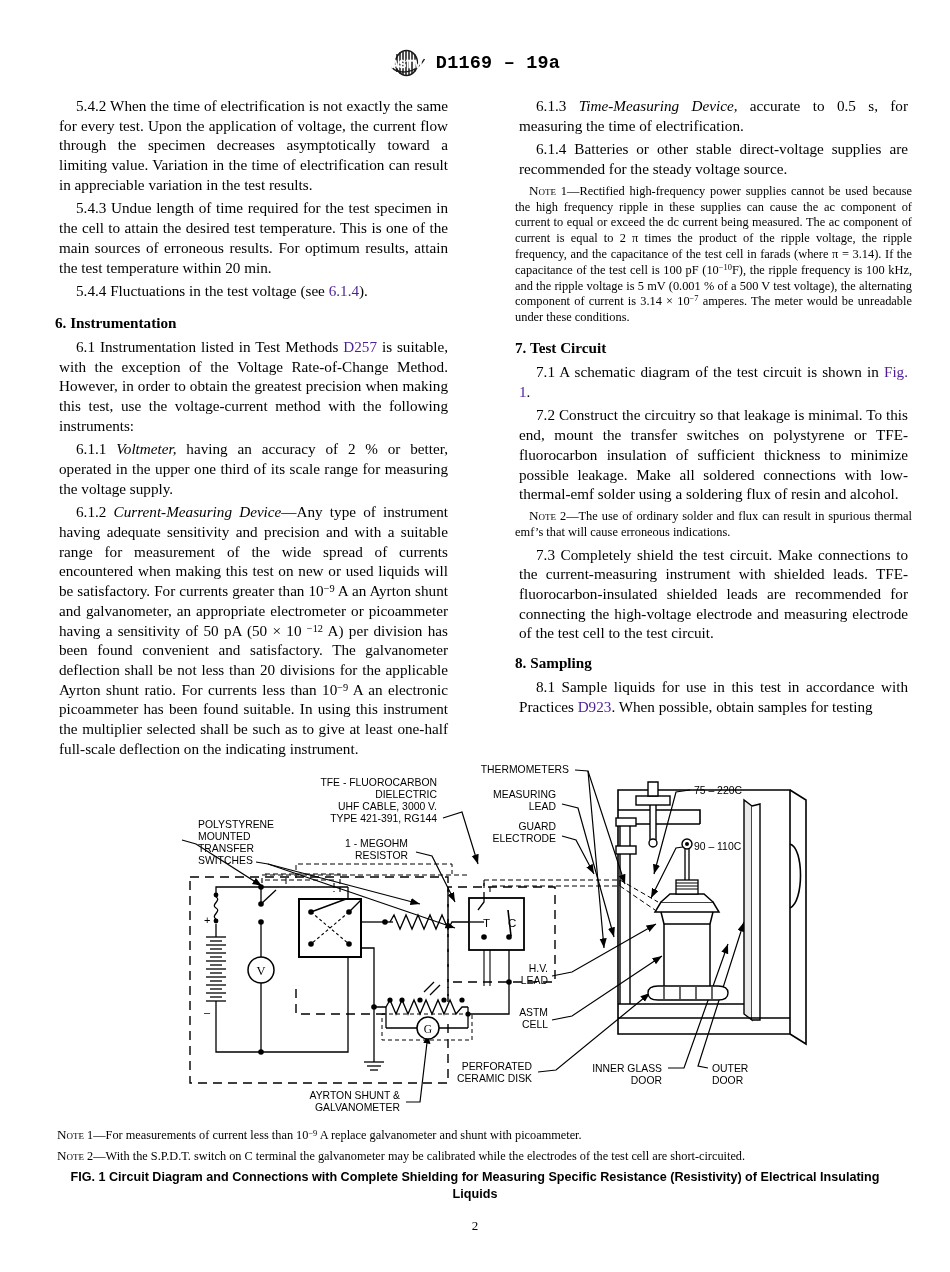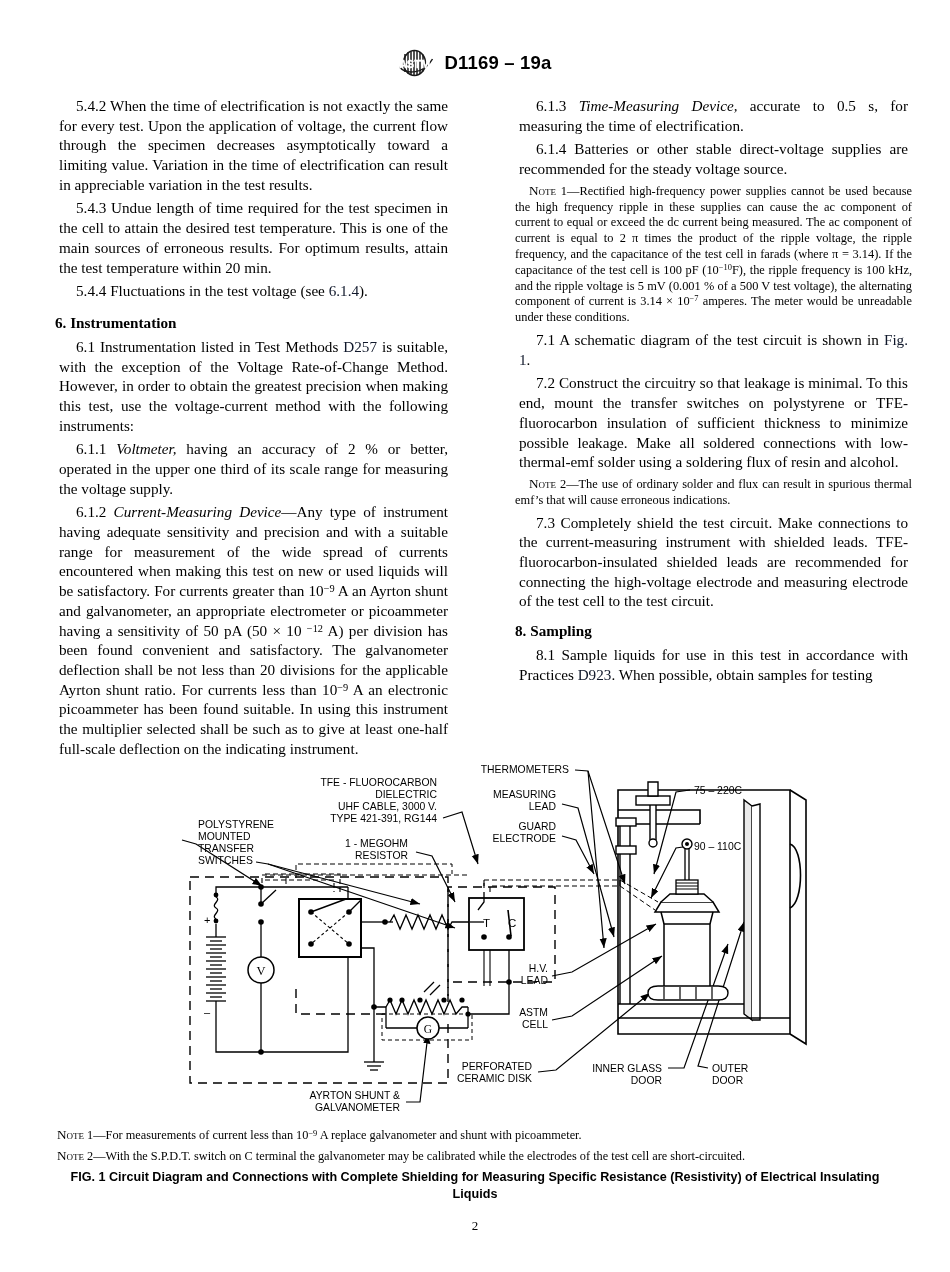--- a/index.html
+++ b/index.html
@@ -27,21 +27,21 @@
     justify-content: center;
     gap: 10px;
   }
   .astm-logo {
     width: 36px;
     height: 30px;
     position: relative;
     flex: none;
   }
   .header-title {
-    font-family: Liberation Sans, sans-serif;
+    font-family: Liberation Mono, monospace;
     font-weight: bold;
     font-size: 18.5px;
     letter-spacing: 0.2px;
     white-space: nowrap;
   }
 
   
   .columns {
     position: absolute;
     top: 92px;
@@ -83,21 +83,21 @@
     text-indent: 14px;
   }
   p.note + p.body,
   p.body + h3.section { }
 
   .noteword {
     font-variant: small-caps;
     font-size: 13.2px;
   }
   .ital { font-style: italic; }
-  .ref  { color: #0f172a; }
+  .ref  { color: #4c1d95; }
   sup   { font-size: 0.68em; vertical-align: 0.42em; line-height: 0; }
 
   
   .figure-wrap {
     position: absolute;
     top: 752px;
     left: 0;
     width: 950px;
     height: 380px;
   }
@@ -177,20 +177,21 @@
   </div>
 
   <div class="col col-right">
 
     <p class="body indent"><span>6.1.3 </span><span class="ital">Time-Measuring Device,</span><span> accurate to 0.5 s, for measuring the time of electrification.</span></p>
 
     <p class="body indent">6.1.4 Batteries or other stable direct-voltage supplies are recommended for the steady voltage source.</p>
 
     <p class="note"><span class="noteword">Note</span><span> 1—</span><span>Rectified high-frequency power supplies cannot be used because the high frequency ripple in these supplies can cause the ac component of current to equal or exceed the dc current being measured. The ac component of current is equal to 2 π times the product of the ripple voltage, the ripple frequency, and the capacitance of the test cell in farads (where π = 3.14). If the capacitance of the test cell is 100 pF (10</span><sup>−10</sup><span>F), the ripple frequency is 100 kHz, and the ripple voltage is 5 mV (0.001 % of a 500 V test voltage), the alternating component of current is 3.14 × 10</span><sup>−7</sup><span> amperes. The meter would be unreadable under these conditions.</span></p>
 
+    <h3 class="section">7.  Test Circuit</h3>
 
     <p class="body indent"><span>7.1  A schematic diagram of the test circuit is shown in </span><span class="ref">Fig. 1</span><span>.</span></p>
 
     <p class="body indent">7.2  Construct the circuitry so that leakage is minimal. To this end, mount the transfer switches on polystyrene or TFE-fluorocarbon insulation of sufficient thickness to minimize possible leakage. Make all soldered connections with low-thermal-emf solder using a soldering flux of resin and alcohol.</p>
 
     <p class="note"><span class="noteword">Note</span><span> 2—</span><span>The use of ordinary solder and flux can result in spurious thermal emf’s that will cause erroneous indications.</span></p>
 
     <p class="body indent">7.3  Completely shield the test circuit. Make connections to the current-measuring instrument with shielded leads. TFE-fluorocarbon-insulated shielded leads are recommended for connecting the high-voltage electrode and measuring electrode of the test cell to the test circuit.</p>
 
     <h3 class="section tight">8.  Sampling</h3>

